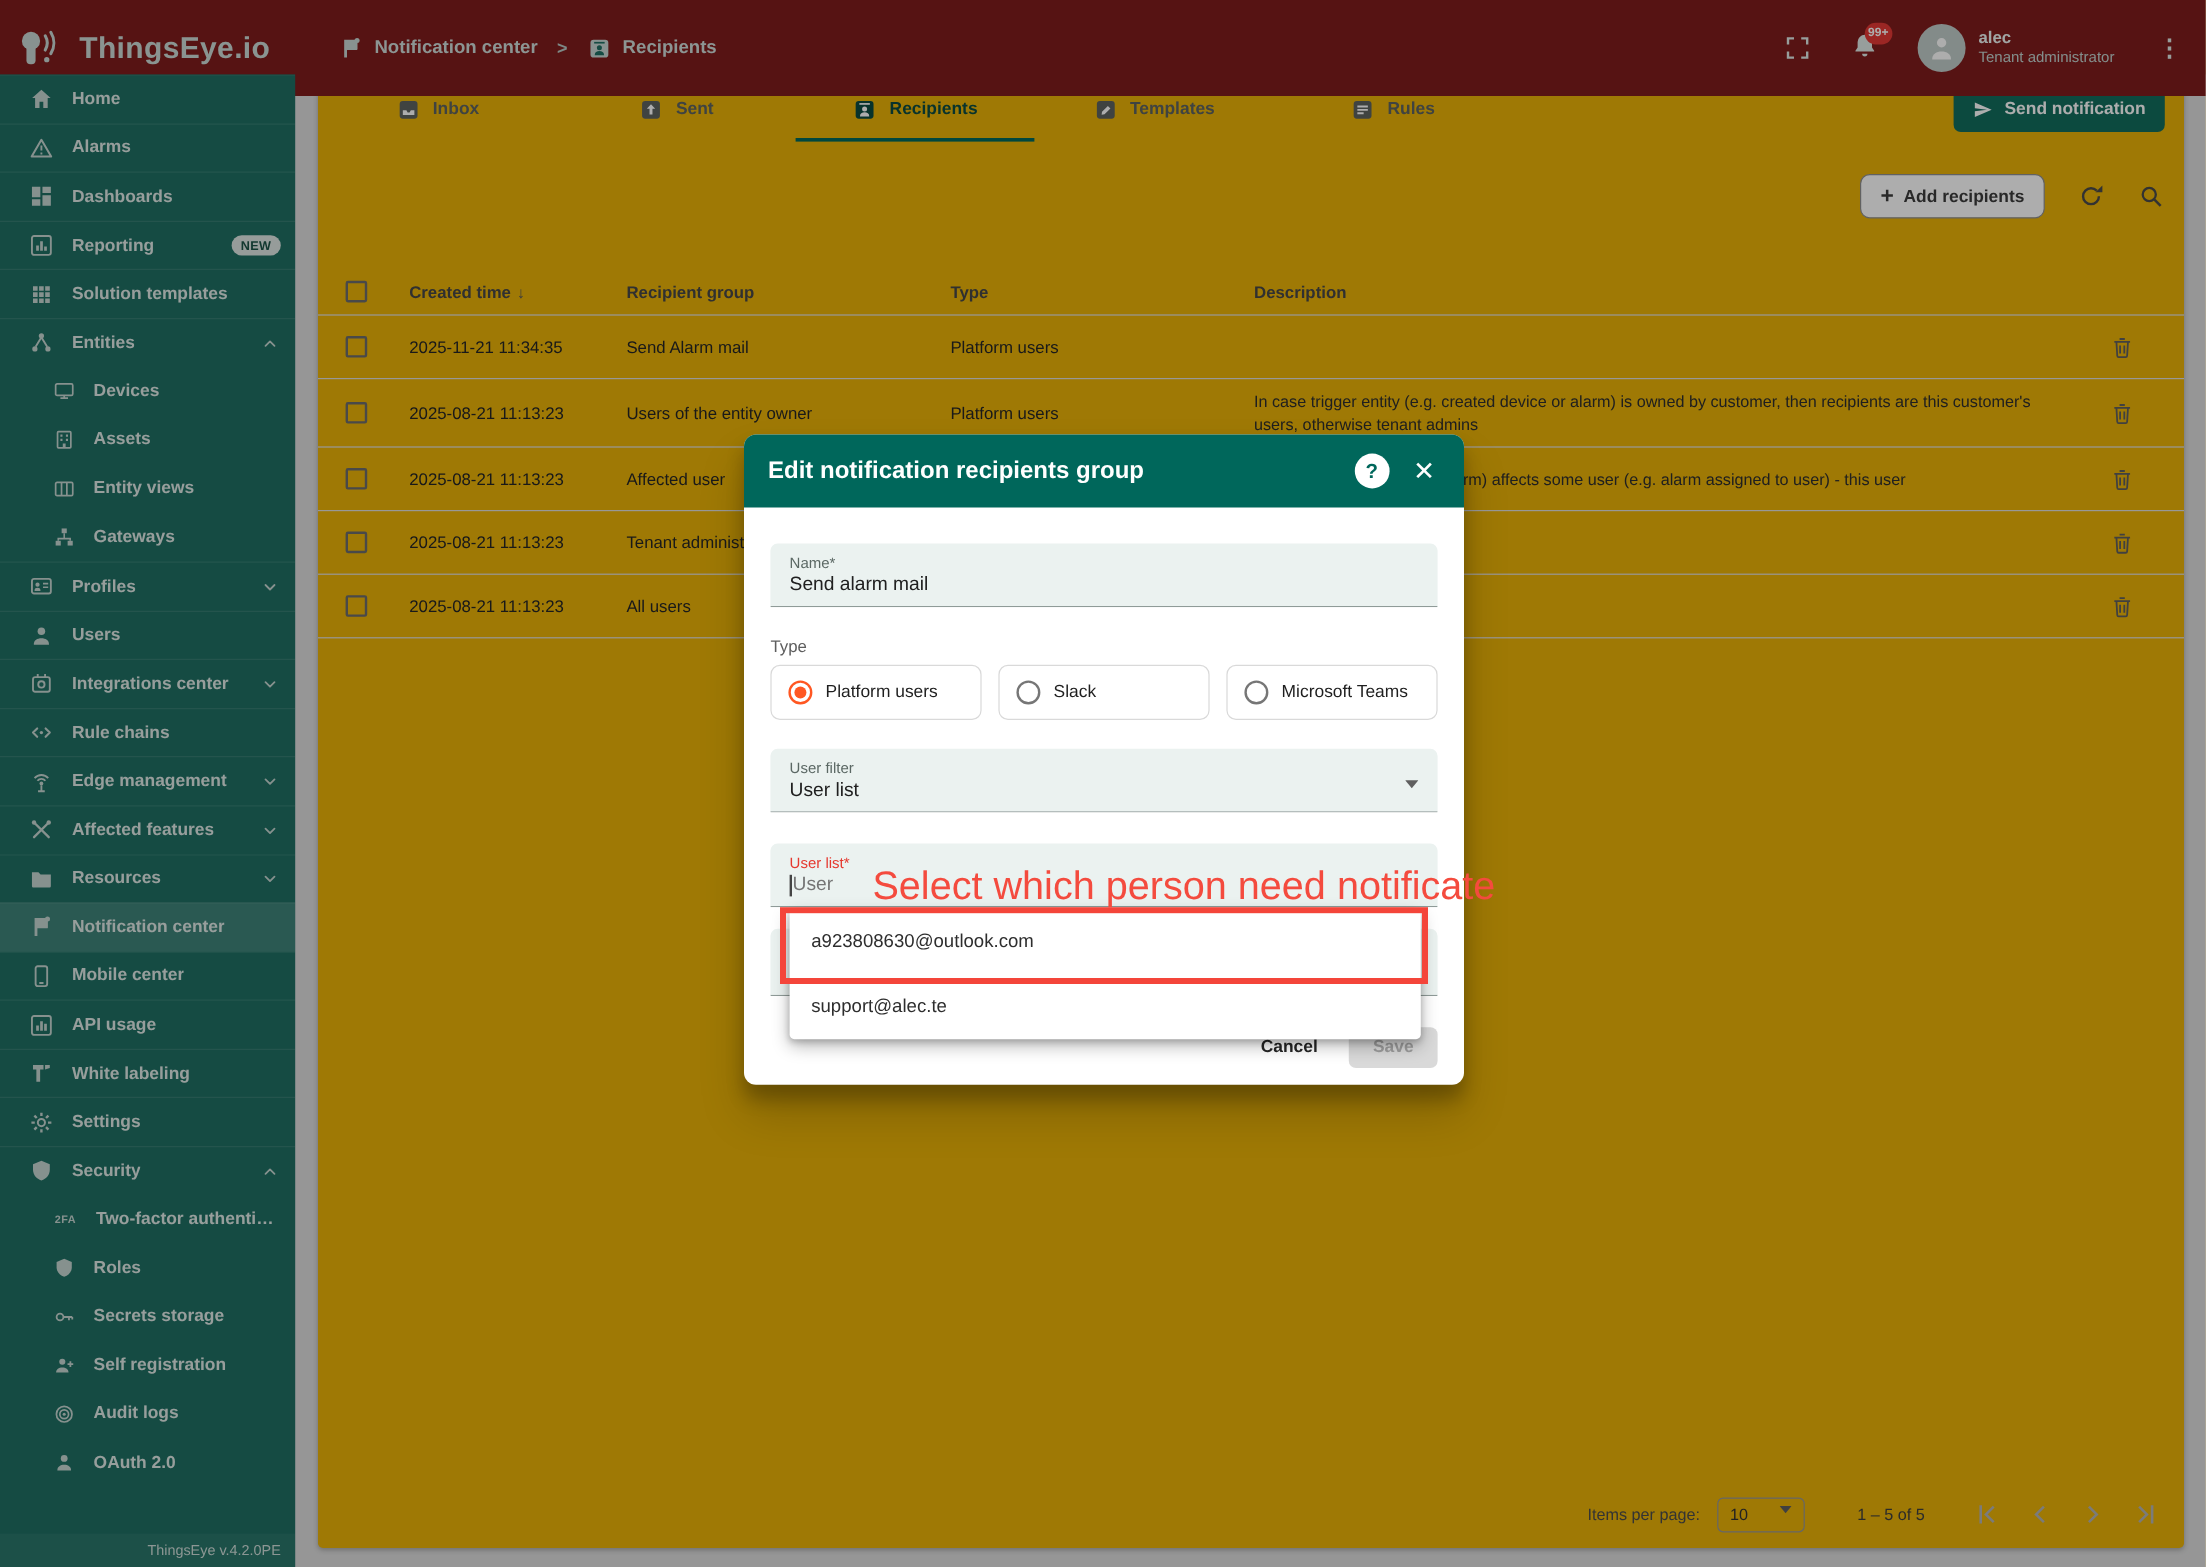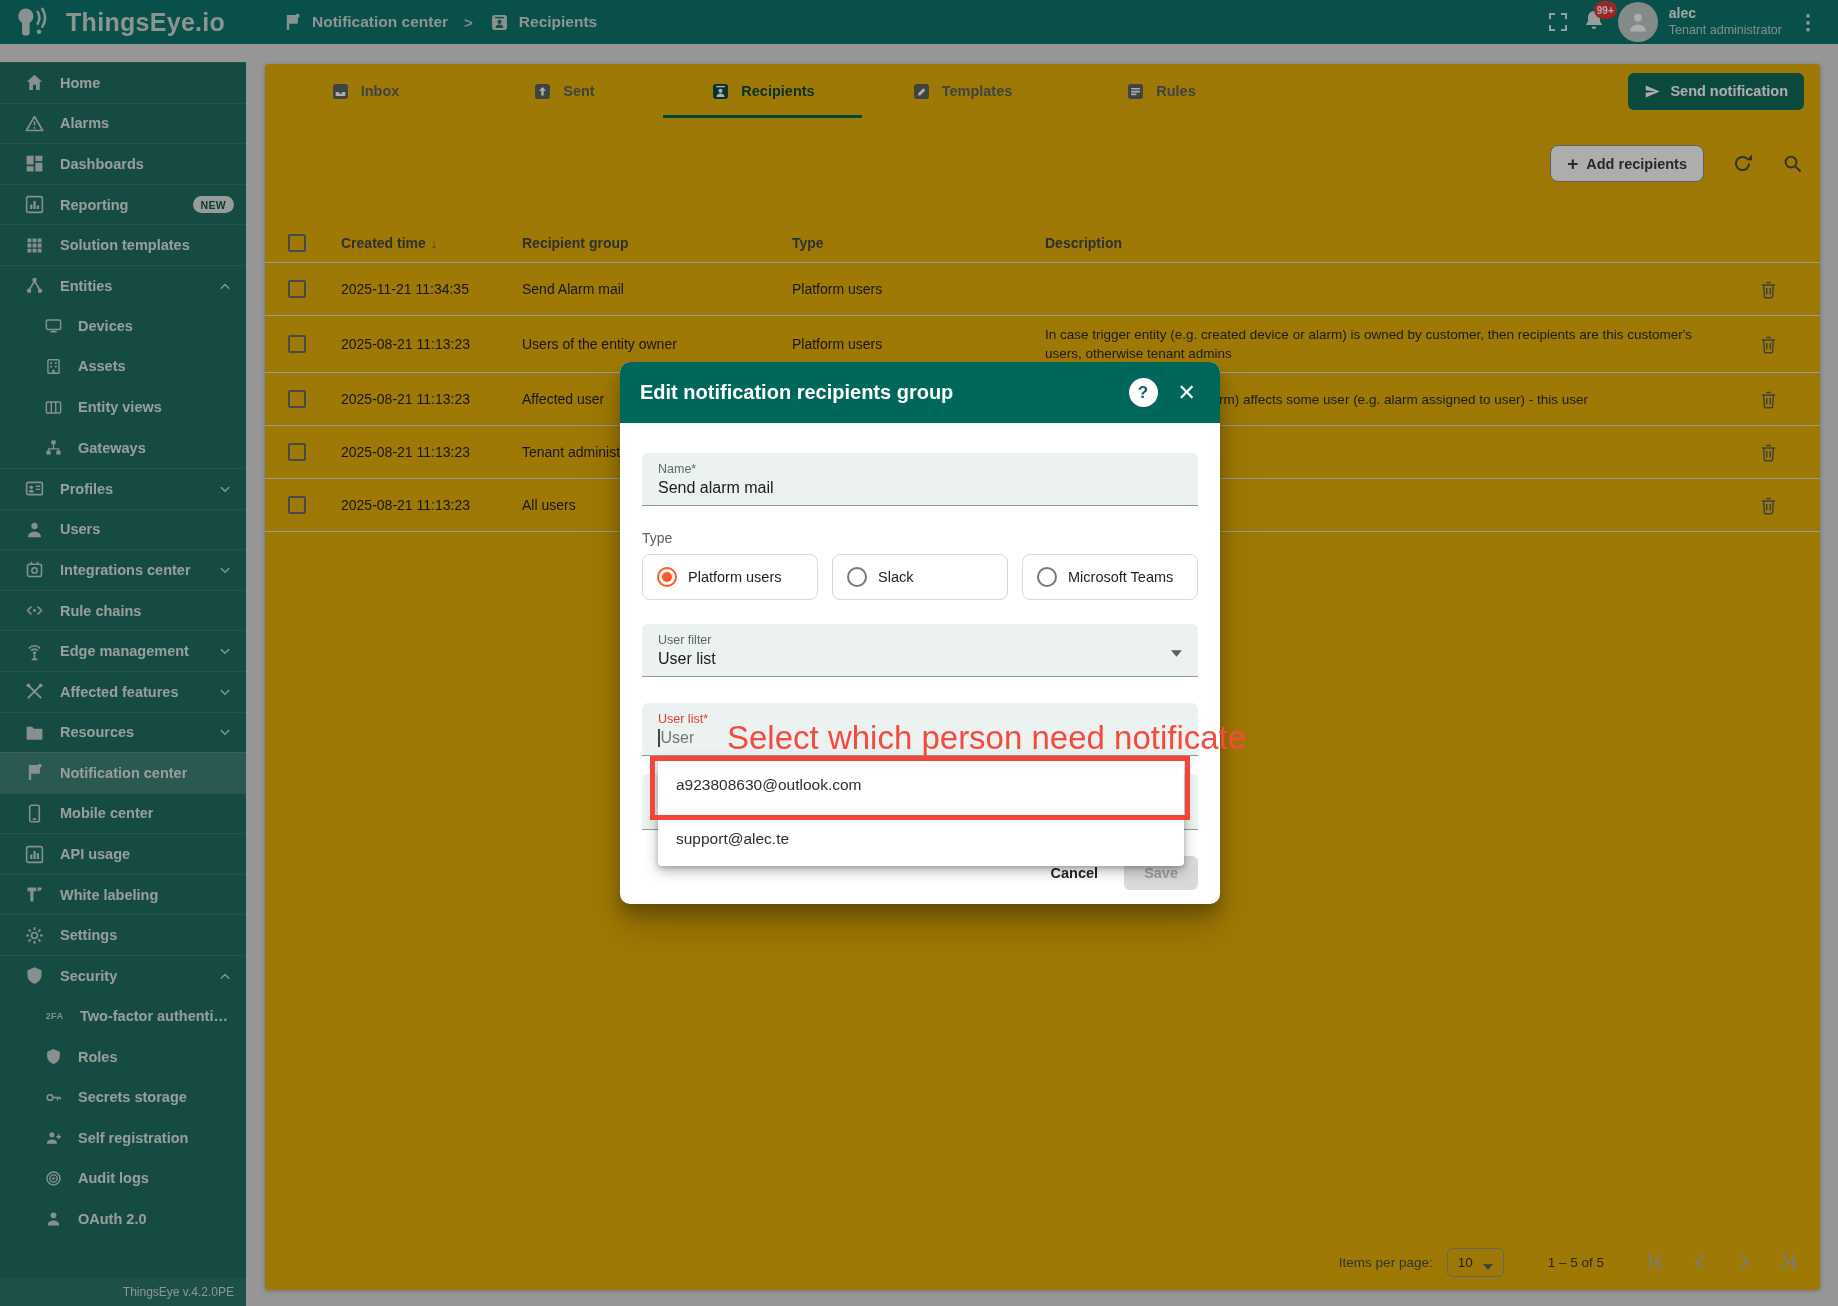--- a/index.html
+++ b/index.html
@@ -3,30 +3,30 @@
 <meta charset="utf-8">
 <style>
   html,body{margin:0;padding:0}
   body{width:1838px;height:1306px;position:relative;overflow:hidden;
        font-family:"Liberation Sans",sans-serif;background:#dddddd;-webkit-font-smoothing:antialiased}
   .ic{display:inline-flex;width:20px;height:20px;flex:none;align-items:center;justify-content:center}
   .ic svg{width:100%;height:100%;display:block}
   .ic.txt{font-weight:700}
 
   
-  .app-header{position:absolute;top:0;left:0;right:0;height:44px;background:#0f766e;
+  .app-header{position:absolute;top:0;left:0;right:0;height:80px;background:#7f1d1d;
               display:flex;align-items:center;color:#d9e5e2;z-index:10}
   .logo{display:flex;align-items:center;gap:8px;width:246px;box-sizing:border-box;padding-left:14px}
   .logo .ic{width:44px;height:34px;color:#c9d8d4}
   .logo-text{font-size:25px;font-weight:700;color:#ccdad6;letter-spacing:.3px;white-space:nowrap}
   .crumbs{display:flex;align-items:center;gap:12px;margin-left:36px;font-size:15.5px;font-weight:600;color:#cfdcd9}
   .crumb{display:flex;align-items:center;gap:9px}
   .crumb .ic{width:21px;height:21px;color:#c9d8d4}
   .crumb-sep{font-size:15px;color:#b9cac6;margin:0 4px}
-  .hdr-right{margin-left:auto;display:flex;align-items:center;gap:12px;padding-right:16px}
+  .hdr-right{margin-left:auto;display:flex;align-items:center;gap:32px;padding-right:16px}
   .hdr-right .ic{width:24px;height:24px;color:#dfe9e6;cursor:pointer}
   .bell-wrap{position:relative}
   .bell-badge{position:absolute;top:-7px;right:-11px;min-width:13px;height:18px;border-radius:9px;
               background:#e53935;color:#fff;font-size:10px;font-weight:700;display:flex;align-items:center;
               justify-content:center;padding:0 3px}
   .user-chip{display:flex;align-items:center;gap:11px;cursor:pointer}
   .avatar{width:40px;height:40px;border-radius:50%;background:#c2cdca;display:flex;align-items:center;justify-content:center}
   .avatar .ic{width:26px;height:26px;color:#fff}
   .user-meta{display:flex;flex-direction:column;line-height:1.25}
   .user-name{font-size:14px;color:#eef4f2;font-weight:600}
@@ -77,21 +77,21 @@
   .th{display:flex;align-items:center;gap:5px}
   .sort-ic{font-size:13px;color:#5a5a5a}
   .trow{min-height:52px;border-top:1px solid #e1e1e1;font-size:14px;color:#262626;flex:none}
   .trow:last-of-type{border-bottom:1px solid #e1e1e1}
   .cell.desc{font-size:13.5px;line-height:19px;color:#2e2e2e;padding:9px 24px 9px 0}
   .cb{width:18px;height:18px;border:2px solid #6c6c6c;border-radius:2px;box-sizing:border-box;cursor:pointer;justify-self:start;margin-left:3px}
   .trash{width:21px;height:21px;color:#5f5f5f;cursor:pointer;justify-self:center}
 
   .paginator{margin-top:auto;height:56px;flex:none;display:flex;align-items:center;justify-content:flex-end;
              color:#4c4c4c;font-size:13.5px;padding-right:10px}
-  .ipp-select{display:flex;align-items:flex-end;gap:10px;border:1px solid #979797;border-radius:5px;
+  .ipp-select{display:flex;align-items:flex-start;gap:26px;border:1px solid #979797;border-radius:5px;
               padding:6px 10px;margin-left:14px;cursor:pointer;color:#333}
   .ipp-select .ic{width:10px;height:6px;color:#5f5f5f}
   .range{margin:0 30px 0 44px;color:#3f3f3f}
   .nav-ic{width:26px;height:26px;color:#b5b5b5;cursor:pointer;margin:0 9px}
 
   
   .backdrop{position:absolute;inset:0;background:rgba(0,0,0,.32);z-index:40}
   .modal{position:absolute;left:620px;top:362px;width:600px;background:#fff;border-radius:10px;z-index:50;
          box-shadow:0 24px 38px rgba(0,0,0,.18),0 11px 15px rgba(0,0,0,.24);box-sizing:border-box}
   .modal-hdr{height:61px;background:#00675b;border-radius:10px 10px 0 0;display:flex;align-items:center;

